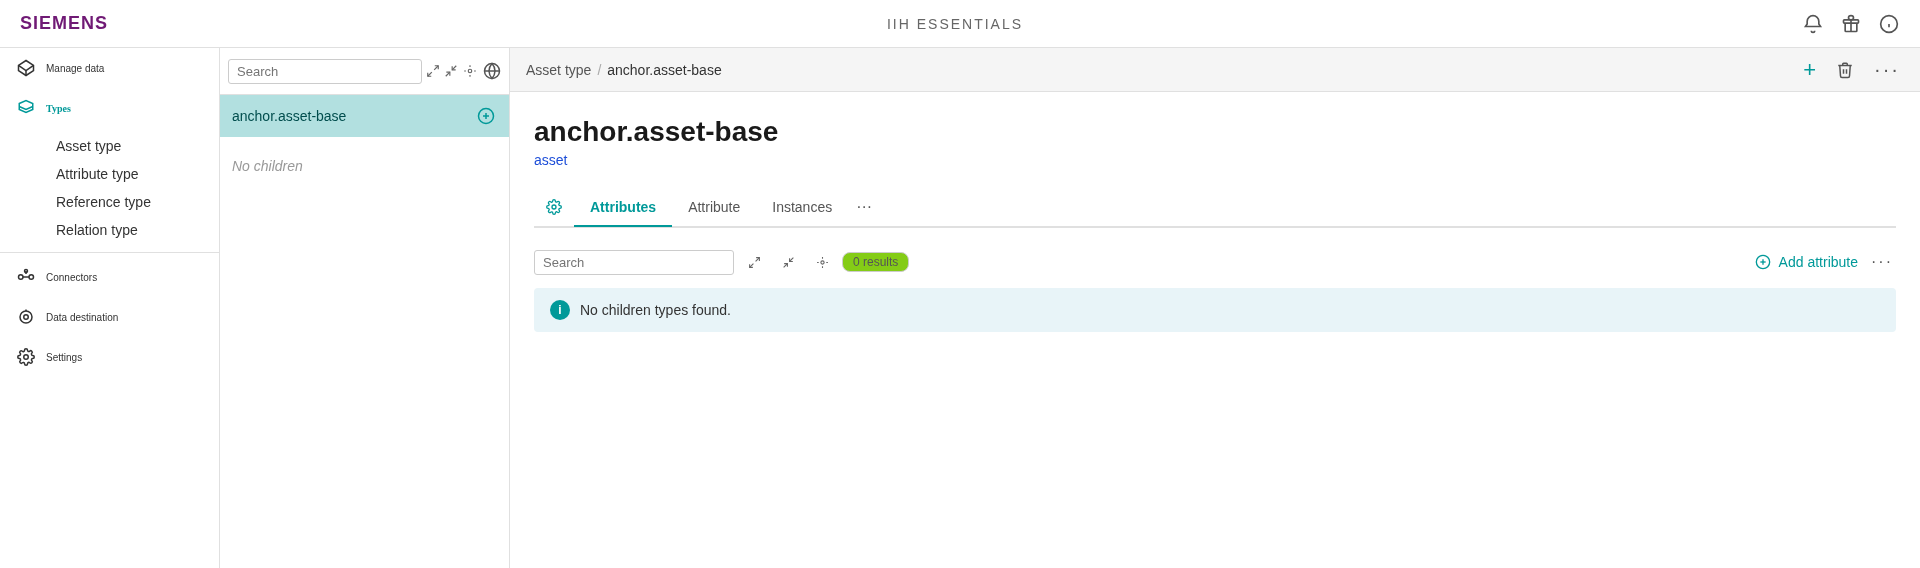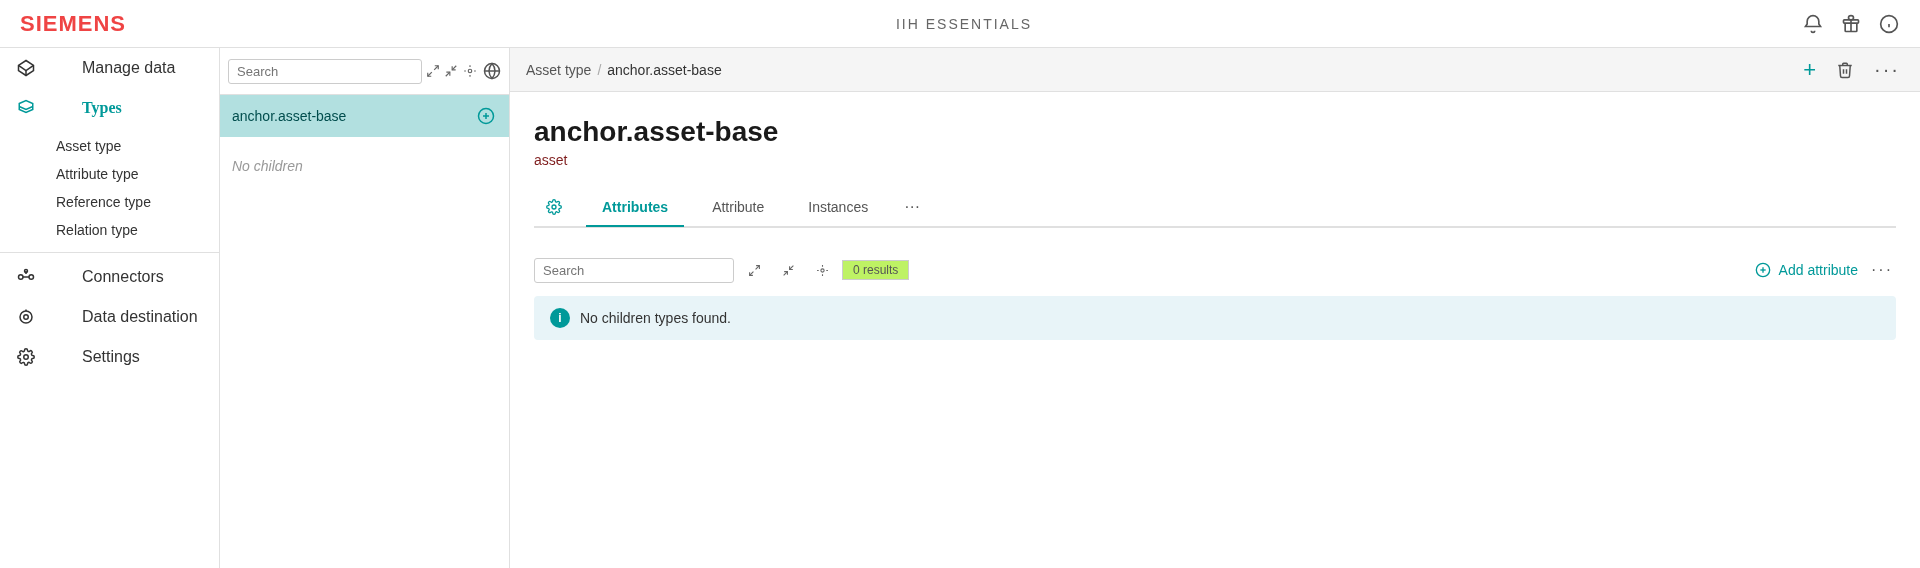--- a/index.html
+++ b/index.html
@@ -5,21 +5,21 @@
     * { box-sizing: border-box; margin: 0; padding: 0; }
     body { font-family: 'Segoe UI', Arial, sans-serif; font-size: 14px; background: #f5f5f5; color: #333; width: 1920px; height: 568px; overflow: hidden; }
 
     
     .top-header {
       display: flex; align-items: center; justify-content: space-between;
       background: #fff; height: 48px; padding: 0 20px;
       border-bottom: 1px solid #e0e0e0;
     }
     .siemens-logo {
-      font-size: 22px; font-weight: 700; color: #ef4444; letter-spacing: 1px;
+      font-size: 18px; font-weight: 700; color: #701a75; letter-spacing: 1px;
     }
     .app-title {
       font-size: 14px; font-weight: 500; color: #666; letter-spacing: 2px;
     }
     .header-icons {
       display: flex; align-items: center; gap: 16px;
     }
     .header-icon {
       width: 22px; height: 22px; color: #555; cursor: pointer;
       display: flex; align-items: center; justify-content: center;
@@ -38,21 +38,21 @@
     }
     .sidebar-item {
       display: flex; align-items: center; gap: 10px;
       padding: 10px 16px; cursor: pointer; color: #333;
     }
     .sidebar-item.active { color: #009999; font-family: Liberation Serif, serif; }
     .sidebar-icon {
       width: 20px; height: 20px; display: flex; align-items: center; justify-content: center;
       flex-shrink: 0;
     }
-    .sidebar-label { font-size: 16px; margin-left: 36px; }
+    .sidebar-label { font-size: 10px; }
     .sidebar-divider { height: 1px; background: #e0e0e0; margin: 4px 0; }
 
     
     .sidebar-sub-items { padding: 4px 0 4px 48px; }
     .sidebar-sub-item {
       padding: 6px 8px; cursor: pointer; color: #333; font-size: 14px;
     }
 
     
     .middle-panel {
@@ -118,27 +118,27 @@
       font-size: 18px; padding: 4px;
     }
 
     .content-body {
       padding: 24px 24px 16px 24px; flex: 1;
     }
     .entity-name {
       font-size: 28px; font-weight: 700; color: #1a1a1a; margin-bottom: 4px;
     }
     .entity-type {
-      font-size: 14px; color: #7f1d1d; margin-bottom: 20px;
+      font-size: 14px; color: #1d4ed8; margin-bottom: 20px;
     }
 
     
     .tabs {
-      display: flex; align-items: center; gap: 12px;
-      border-bottom: 2px solid #e0e0e0; margin-bottom: 28px;
+      display: flex; align-items: center; gap: 0;
+      border-bottom: 2px solid #e0e0e0; margin-bottom: 20px;
     }
     .tab {
       display: flex; align-items: center; gap: 6px;
       padding: 10px 16px; cursor: pointer; font-size: 14px;
       border-bottom: 2px solid transparent; margin-bottom: -2px;
       color: #555;
     }
     .tab.active { color: #009999; border-bottom-color: #009999; font-weight: 600; }
     .tab-more {
       padding: 10px 8px; cursor: pointer; color: #555; font-size: 16px;
@@ -155,22 +155,22 @@
     .attr-search-box {
       display: flex; align-items: center;
       border: 1px solid #ccc; border-radius: 3px; padding: 4px 8px;
       background: #fff; width: 200px;
     }
     .attr-search-box input {
       border: none; outline: none; flex: 1; font-size: 13px; background: transparent;
     }
     .results-badge {
       display: flex; align-items: center; justify-content: center;
-      border: 1px solid #ccc; border-radius: 0; padding: 2px 10px;
-      font-size: 12px; color: #555; background: #bef264; white-space: nowrap;
+      border: 1px solid #ccc; border-radius: 8px; padding: 2px 10px;
+      font-size: 12px; color: #555; background: #84cc16; white-space: nowrap;
     }
     .attr-actions {
       display: flex; align-items: center; gap: 10px;
     }
     .add-attr-btn {
       display: flex; align-items: center; gap: 8px;
       color: #009999; cursor: pointer; font-size: 14px; border: none; background: none;
     }
 
     .info-banner {

